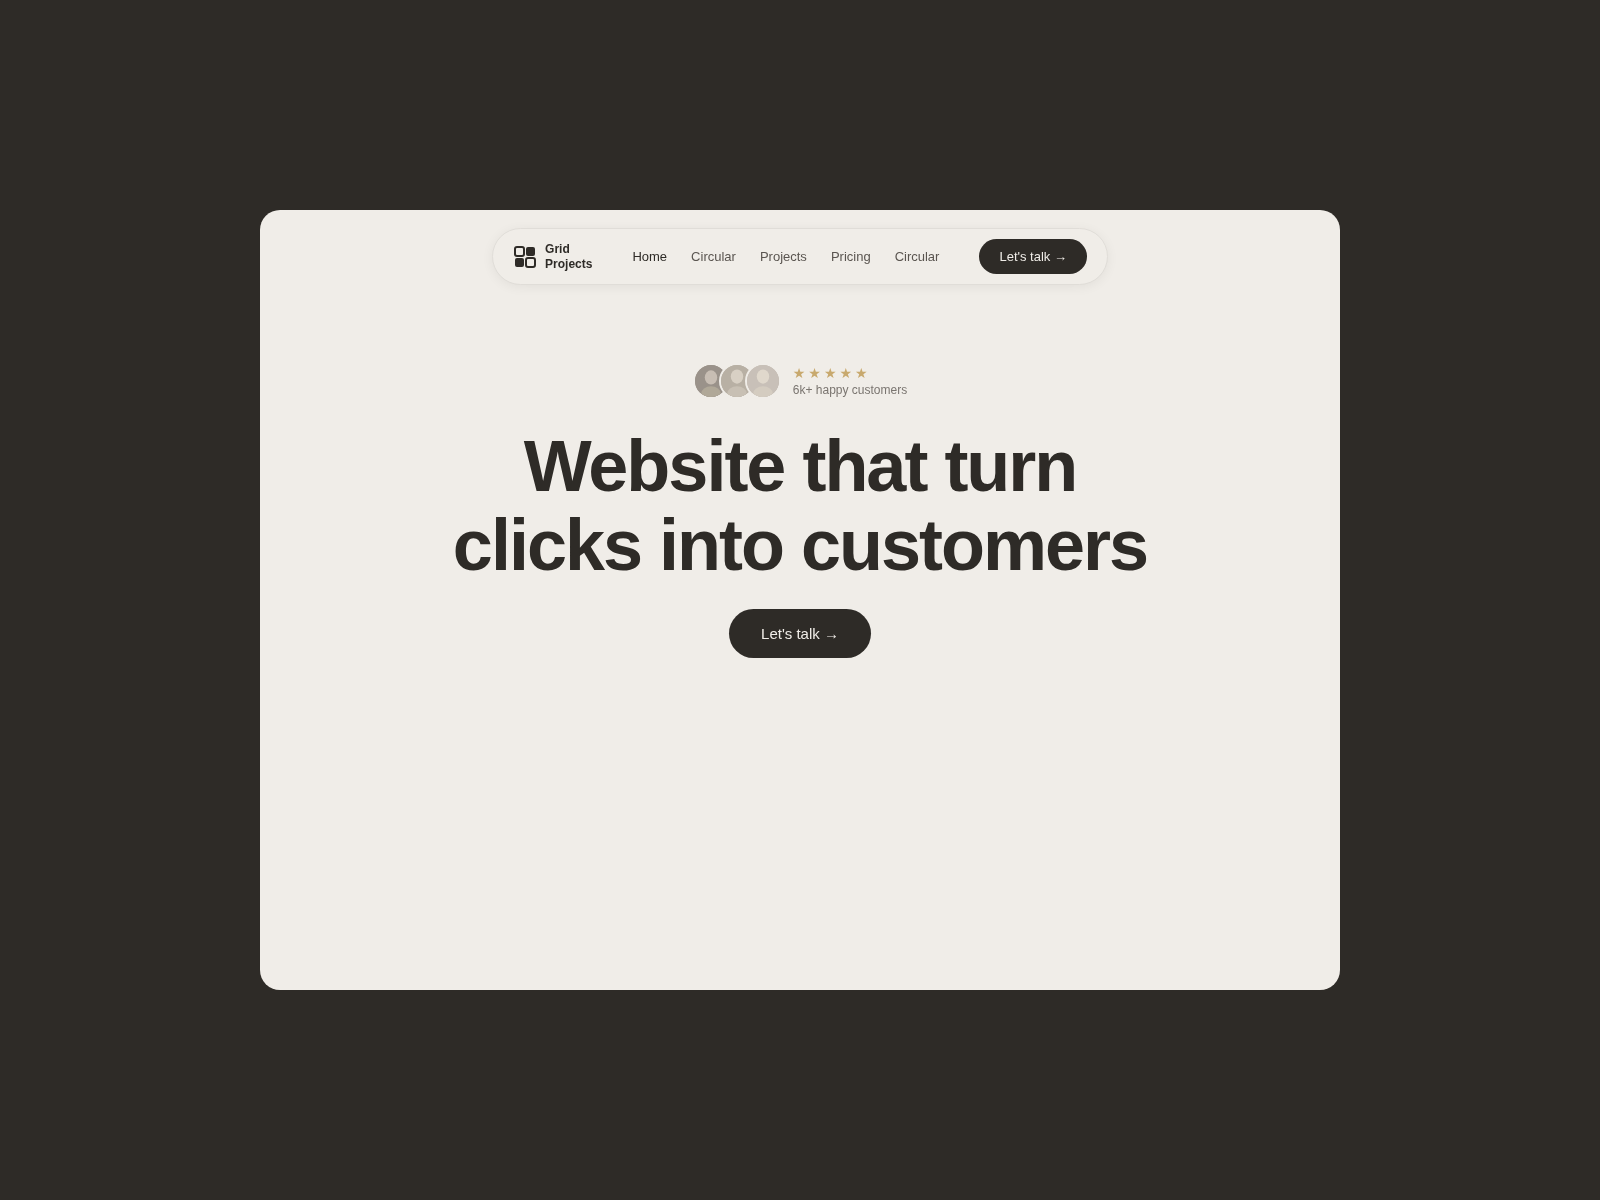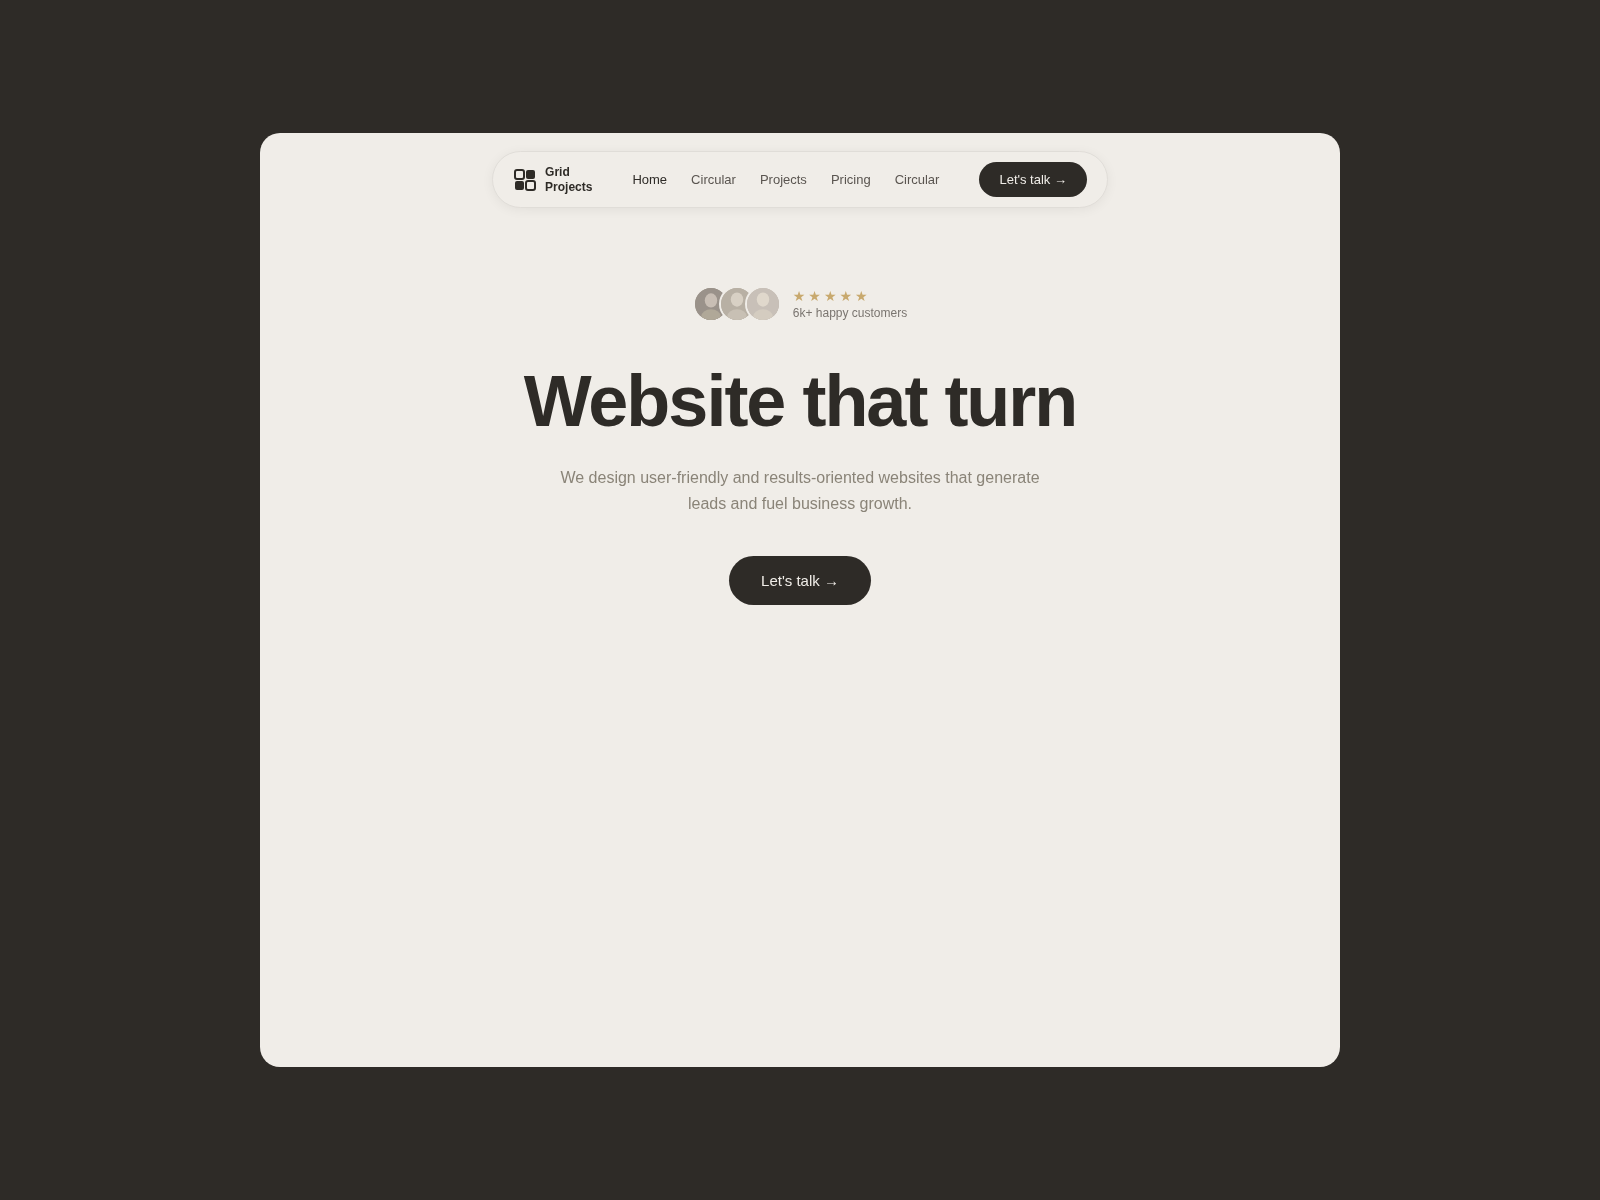--- a/index.html
+++ b/index.html
@@ -17,21 +17,21 @@
       font-family: -apple-system, BlinkMacSystemFont, 'Segoe UI', sans-serif;
       width: 1600px;
       height: 1200px;
       overflow: hidden;
     }
 
     .browser-window {
       background-color: #f0ede8;
       border-radius: 20px;
       width: 1080px;
-      height: 934px;
+      height: 780px;
       position: relative;
       overflow: hidden;
     }
 
     
     .navbar {
       display: flex;
       align-items: center;
       justify-content: center;
       padding: 18px 40px;
@@ -174,21 +174,20 @@
     }
 
     .hero-headline {
       font-size: 72px;
       font-weight: 600;
       color: #2e2b27;
       line-height: 1.1;
       letter-spacing: -2px;
       margin-bottom: 24px;
       max-width: 700px;
-      margin-top: 12px;
     }
 
     .hero-subtext {
       font-size: 16px;
       color: #8a8478;
       line-height: 1.6;
       max-width: 480px;
       margin-bottom: 40px;
       font-weight: 400;
     }
@@ -280,21 +279,21 @@
           <span class="star">★</span>
           <span class="star">★</span>
           <span class="star">★</span>
         </div>
         <span class="rating-text">6k+ happy customers</span>
       </div>
     </div>
 
     <h1 class="hero-headline">
       <span>Website that turn</span><br>
+      <span>clicks into customers</span>
     </h1>
 
-    <p class="hero-subtext">We design user-friendly and results-oriented websites that generate leads and fuel business growth.</p>
 
     <button class="hero-cta">Let's talk →</button>
 
   </section>
 
 </div>
 
 </body></html>

